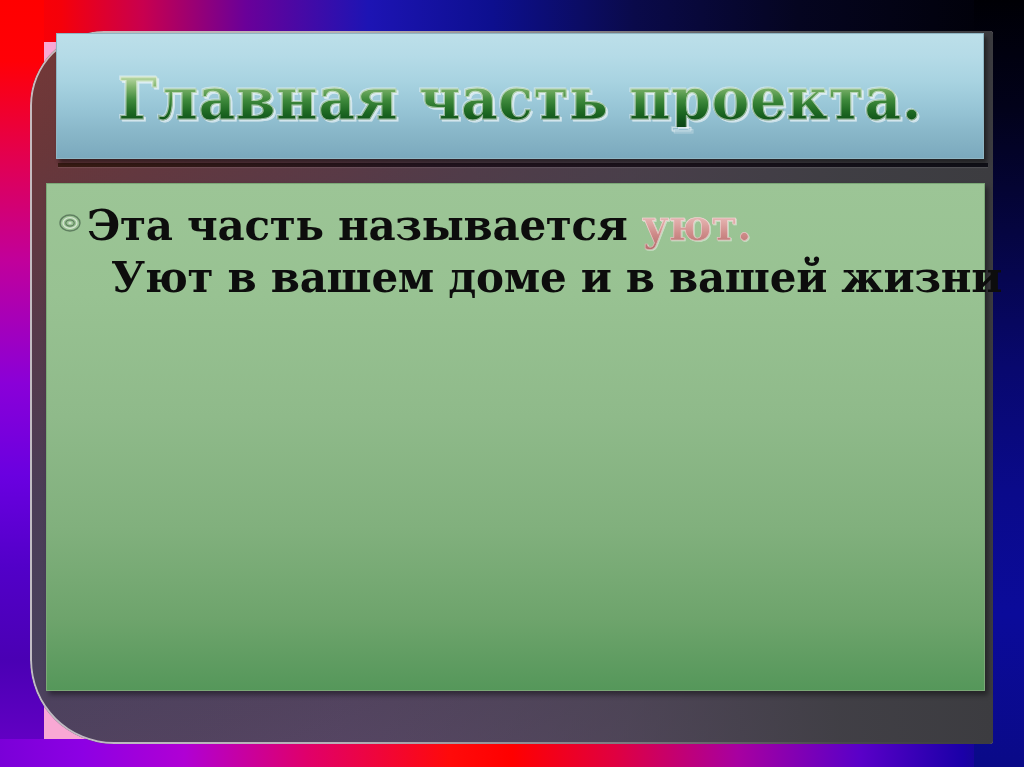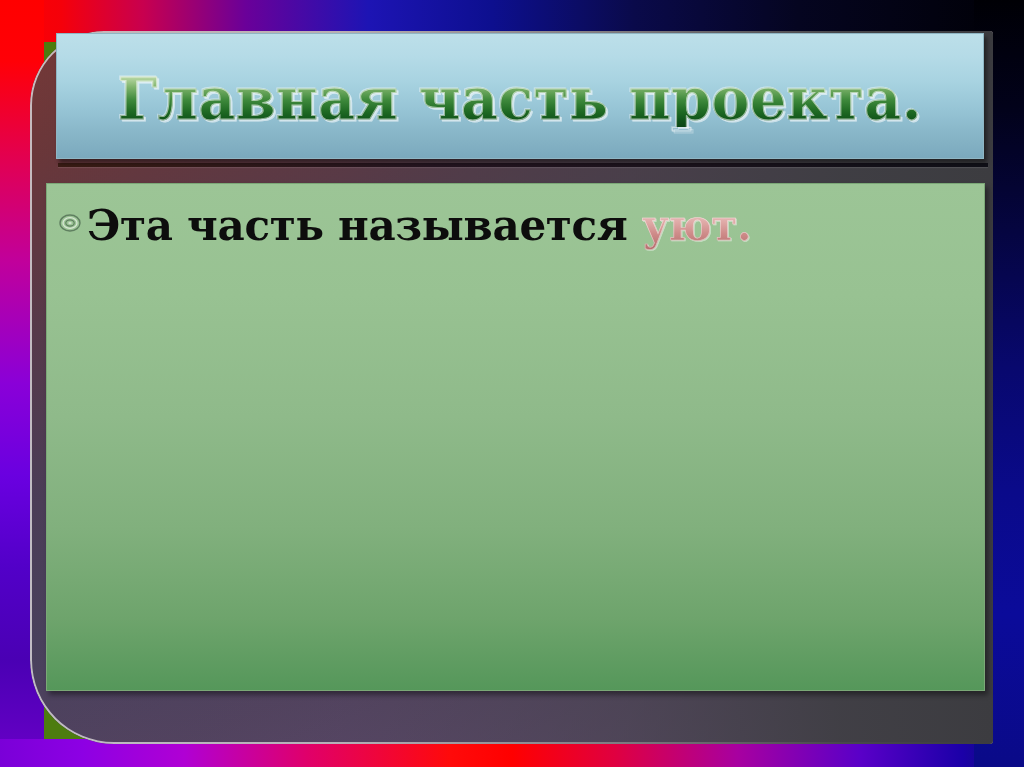--- a/index.html
+++ b/index.html
@@ -6,21 +6,21 @@
 
   html,body{
     width:1024px; height:767px; overflow:hidden;
     font-family:"Liberation Serif", serif;
   }
 
   
   #slide{
     position:relative;
     width:1024px; height:767px;
-    background:#4d7c0f;
+    background:#f9a8d4;
     overflow:hidden;
   }
 
   
   .edge-top{
     position:absolute; left:0; top:0; width:1024px; height:42px;
     background:linear-gradient(90deg,
         #ff0000 0%, #f5000a 6%, #c8004f 14%,
         #6a0099 24%, #1d14b4 36%, #0d0f8f 48%,
         #0a0a4a 62%, #050520 78%, #000005 100%);
@@ -194,18 +194,19 @@
         <svg viewBox="0 0 22 22" width="22" height="22" aria-hidden="true">
           <ellipse cx="11" cy="11" rx="10" ry="8" fill="none" stroke="#5f7f60" stroke-width="1.4"></ellipse>
           <ellipse cx="11" cy="11" rx="7" ry="5.4" fill="none" stroke="#d8e6d5" stroke-width="1.3"></ellipse>
           <ellipse cx="11" cy="11" rx="4.2" ry="3.1" fill="none" stroke="#5f7f60" stroke-width="1.2"></ellipse>
           <ellipse cx="11" cy="11" rx="1.7" ry="1.2" fill="#cfe0cc"></ellipse>
         </svg>
       </span>
 
       <div class="body-lines">
         <div class="ln1"><span>Эта часть называется </span><span class="accent-word">уют.</span></div>
+        <div class="ln2">Уют в вашем доме и в вашей жизни</div>
       </div>
 
     </div>
   </div>
 
 </div>
 
 </body></html>

